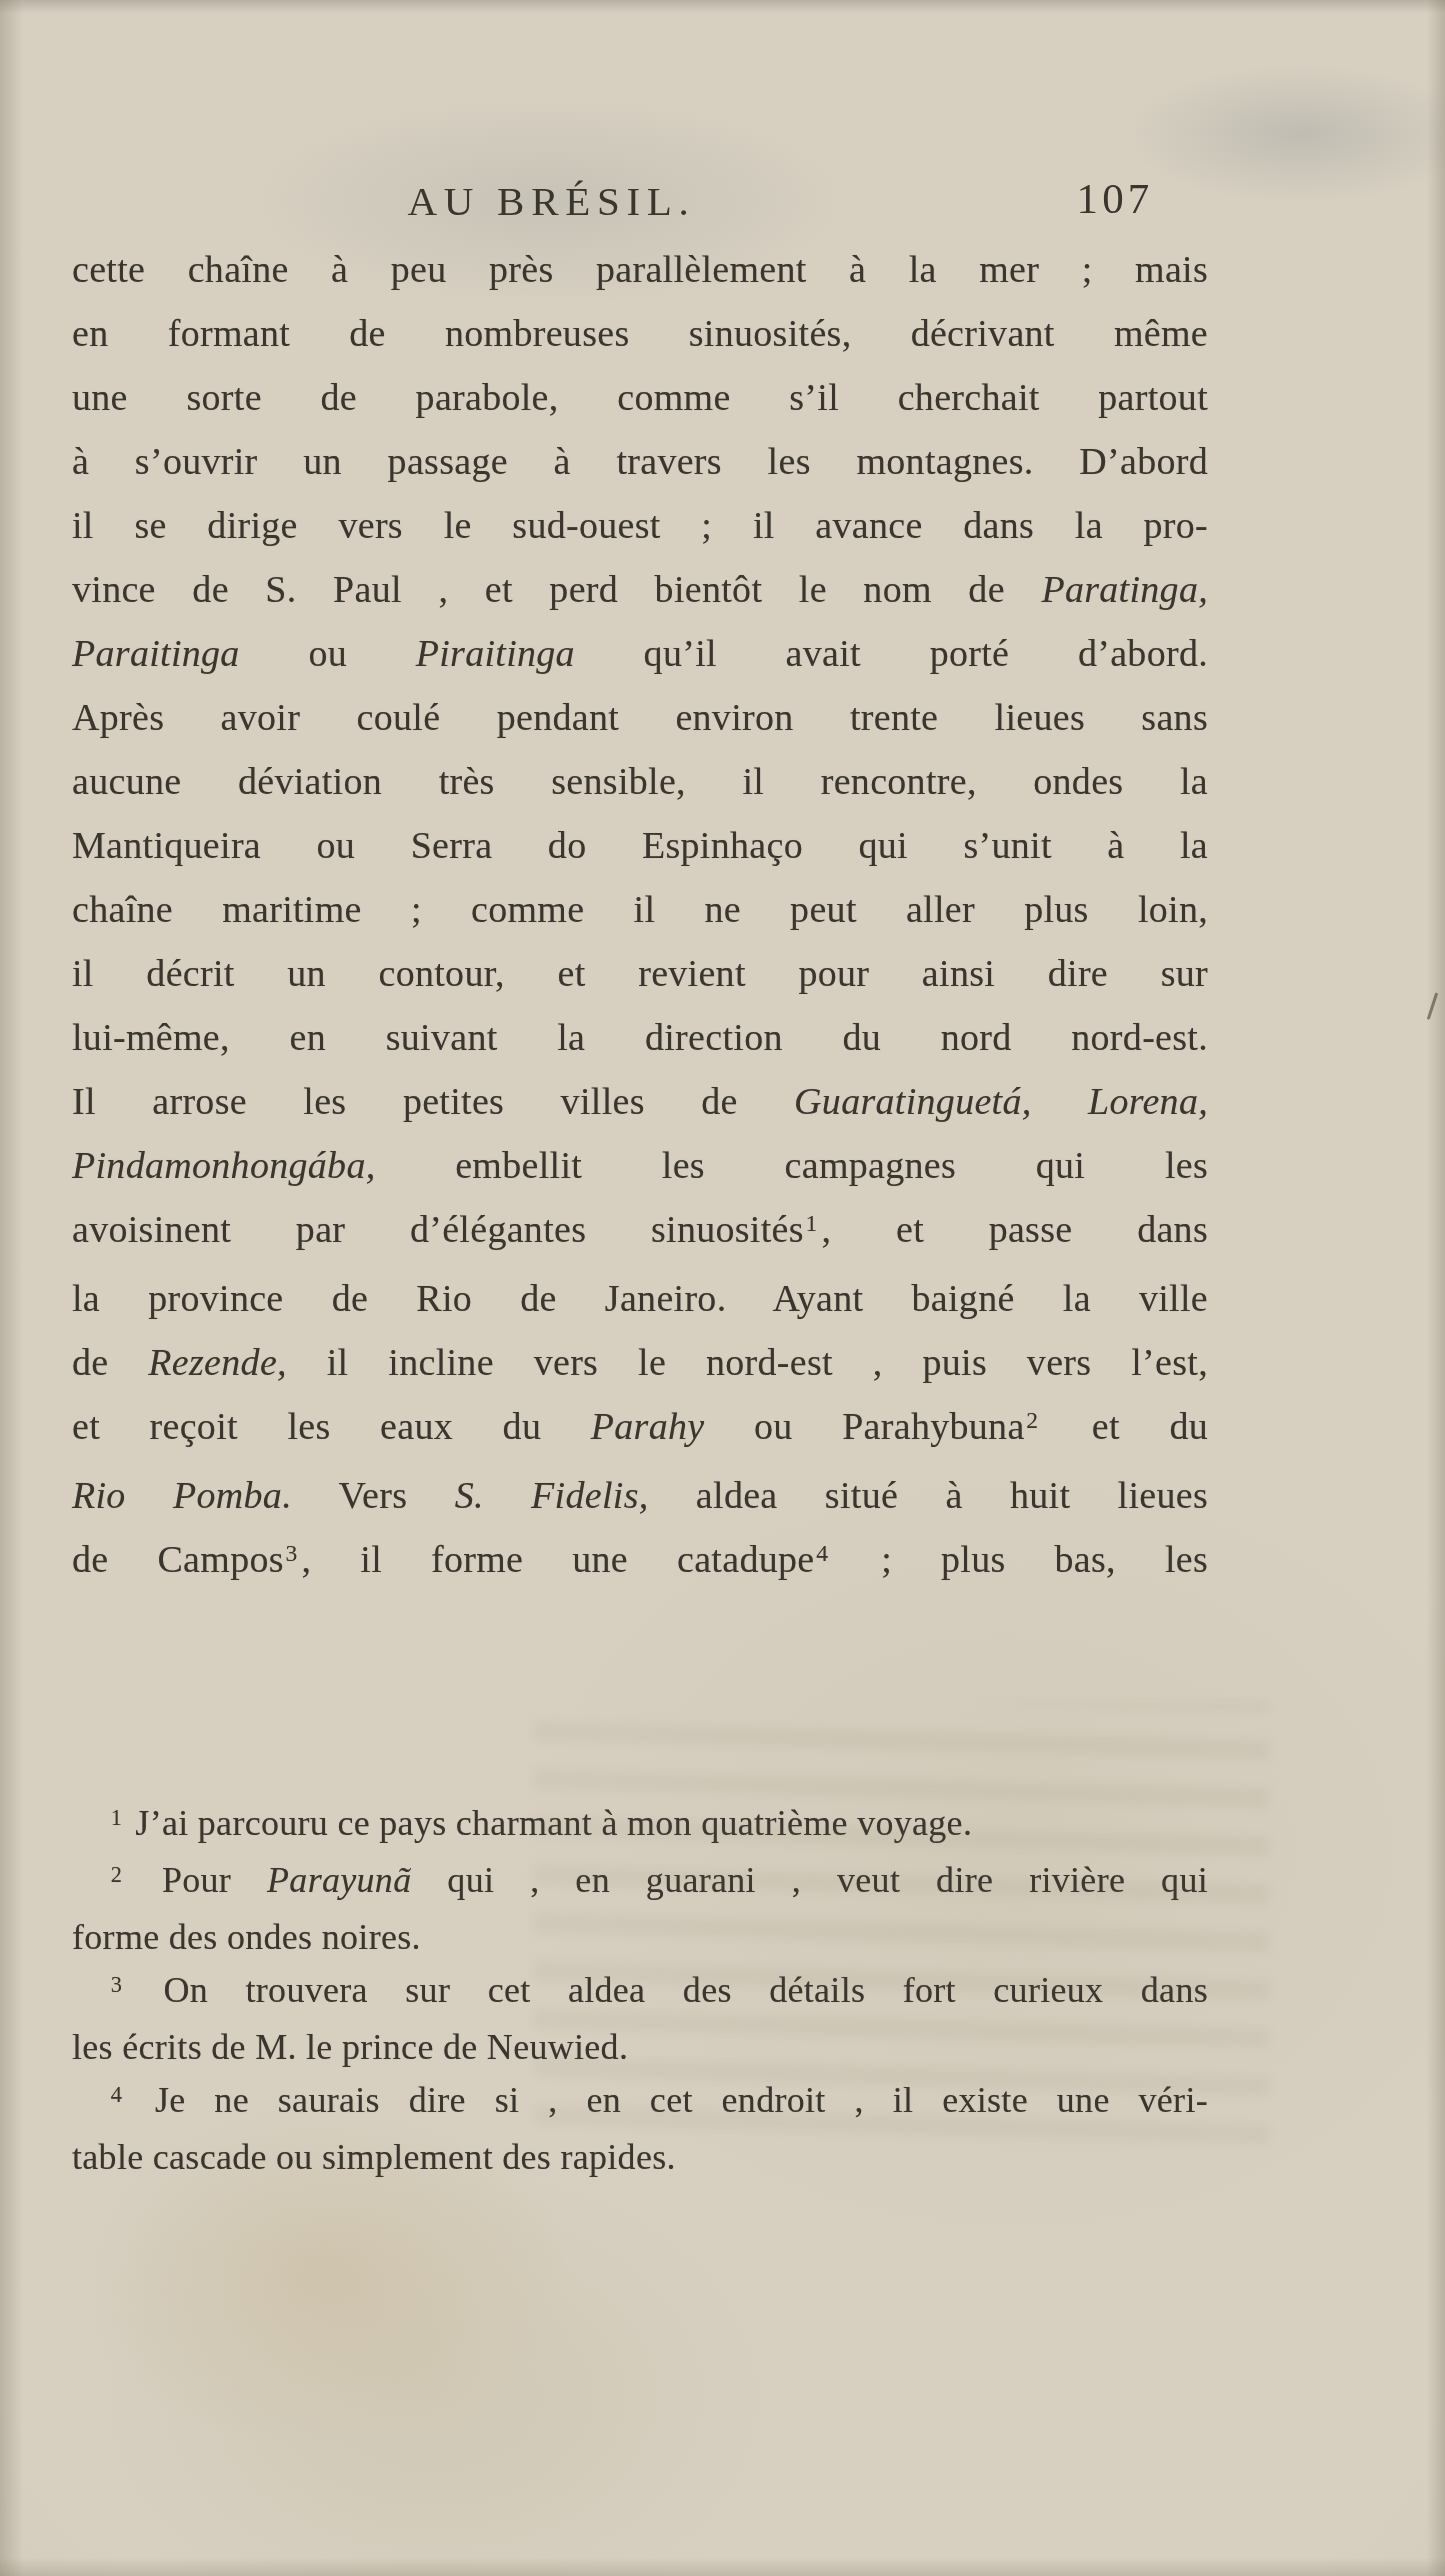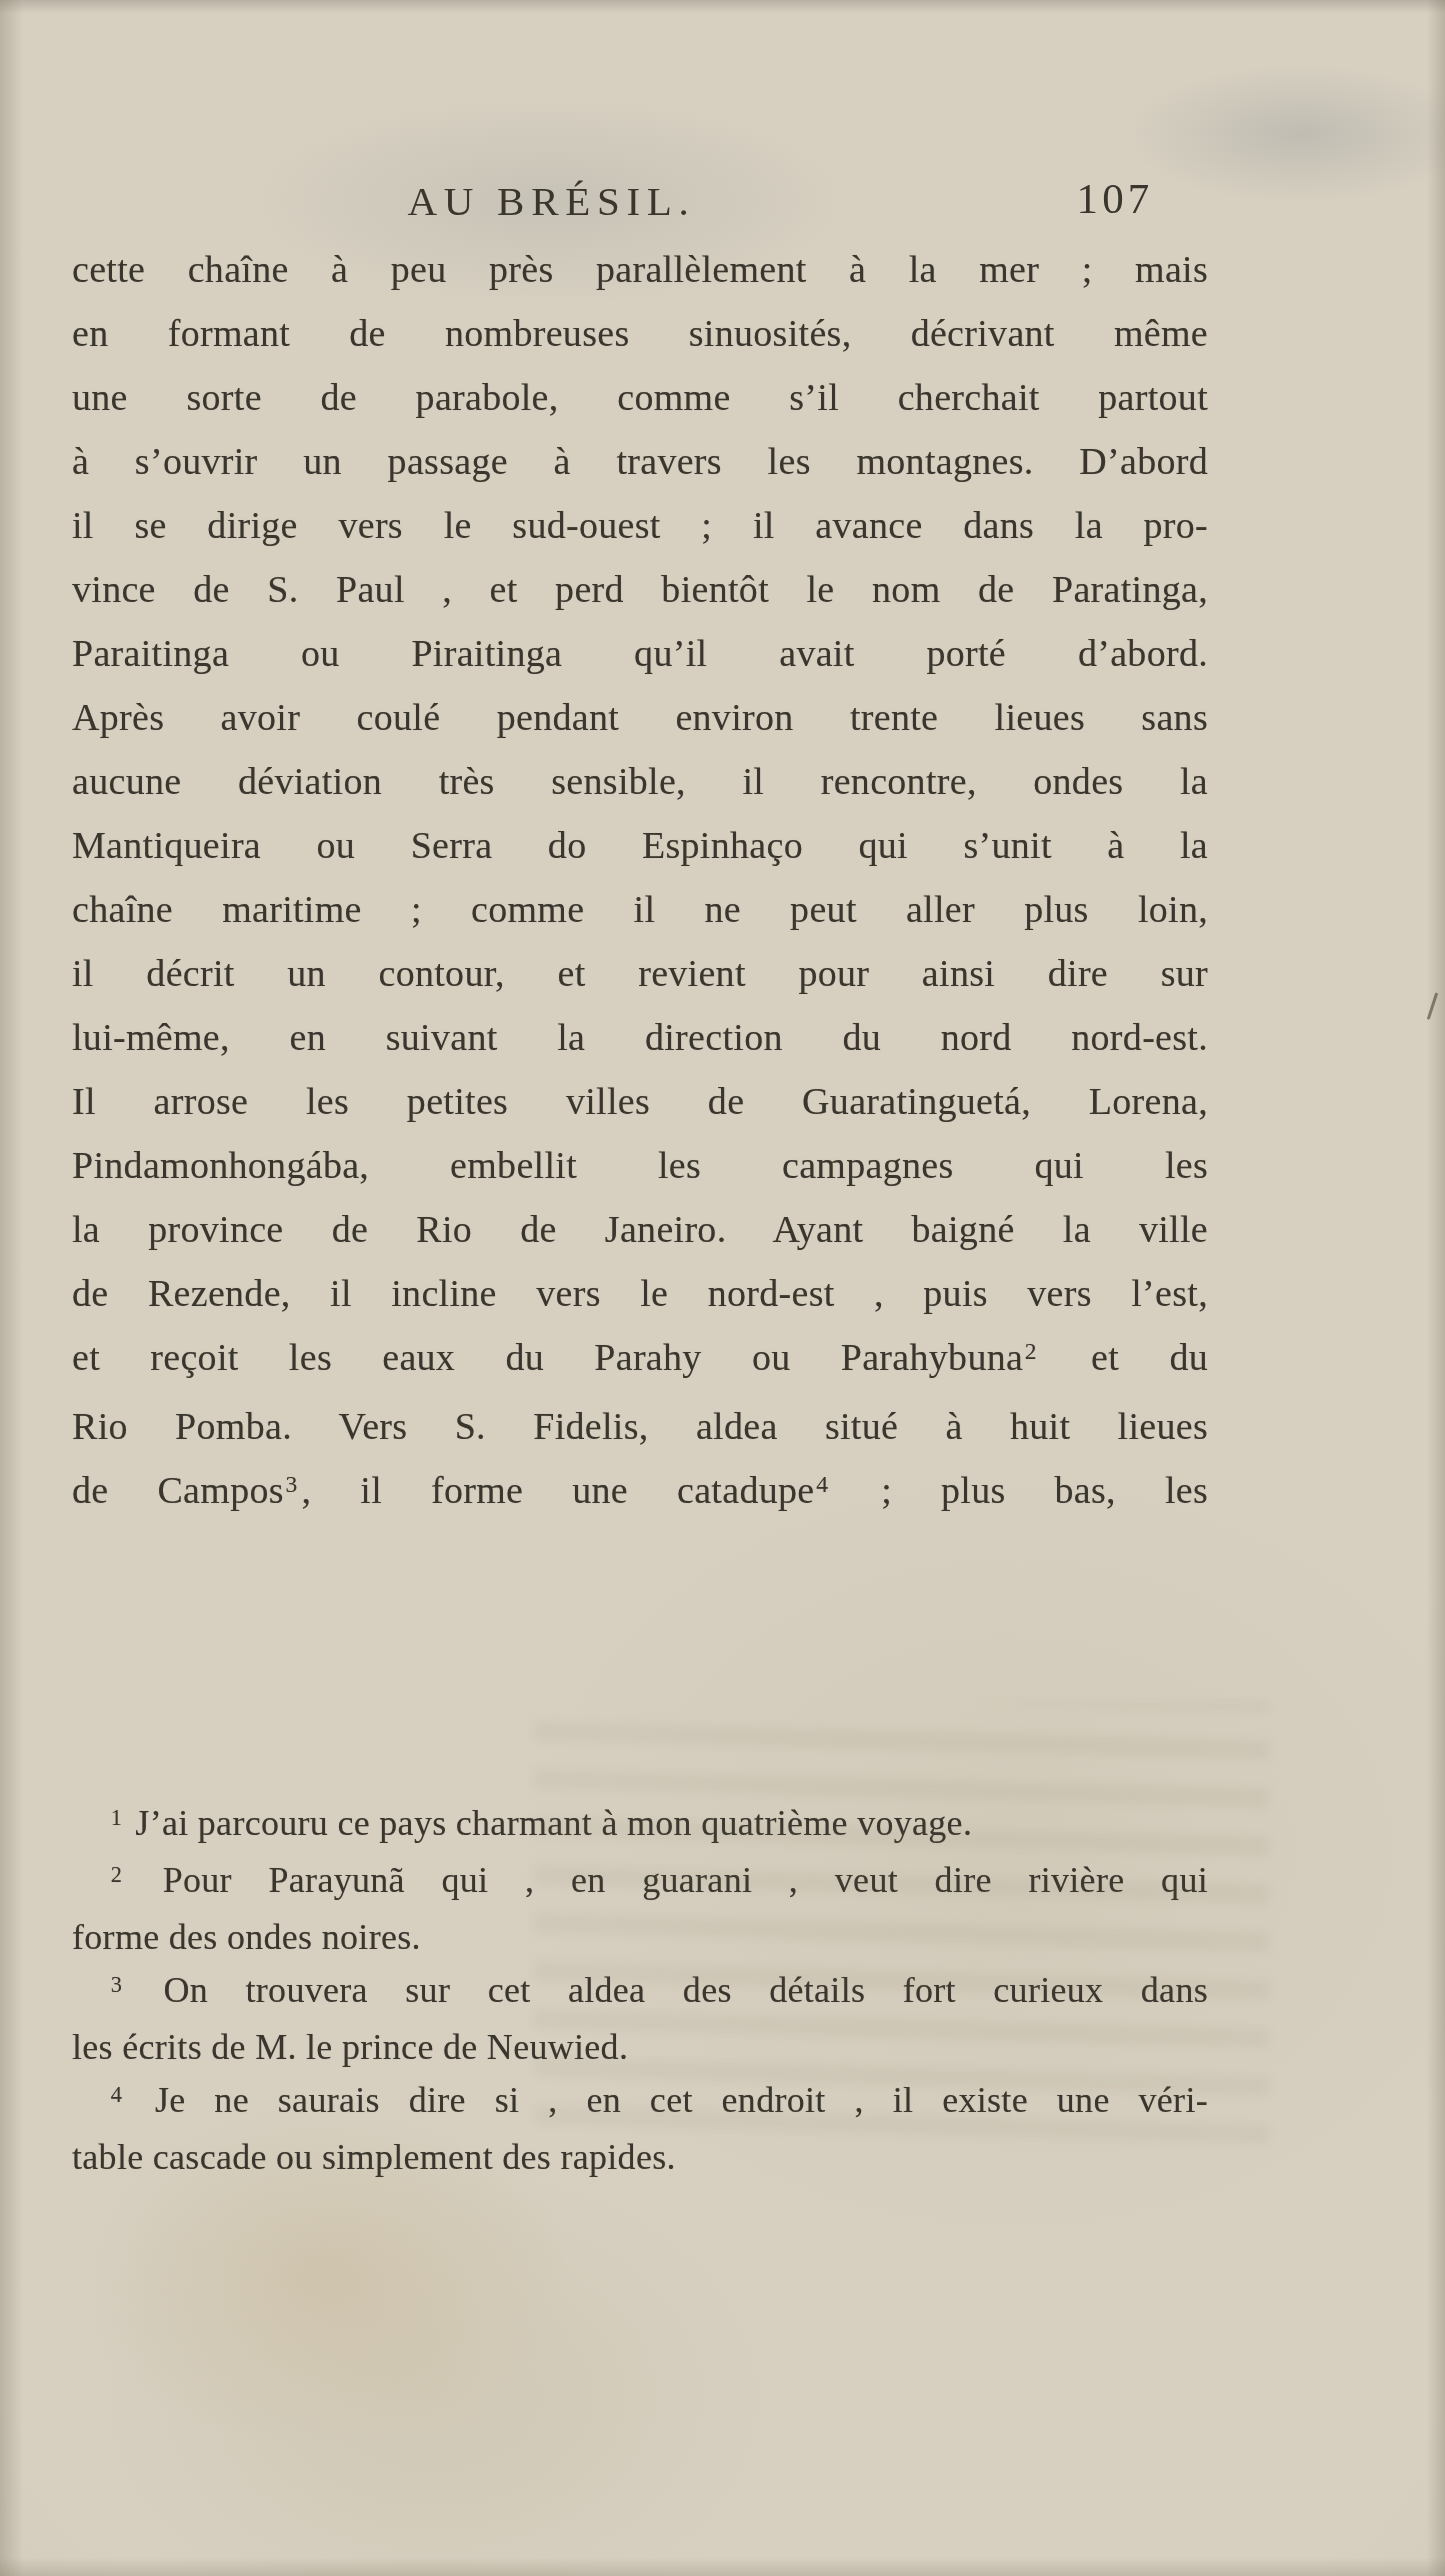--- a/index.html
+++ b/index.html
@@ -32,21 +32,21 @@
   }
   .body-block{position:absolute;top:237px;left:72px;width:1136px;}
   .bline{
     min-height:64px;line-height:64px;
     font-size:38px;letter-spacing:0.3px;word-spacing:2.5px;
   }
   .fn-block{position:absolute;top:1797px;left:72px;width:1136px;}
   .fline{min-height:53px;line-height:53px;font-size:36px;letter-spacing:0.3px;}
   .just{text-align:justify;text-align-last:justify;}
   .indent{text-indent:37px;}
-  .i{}
+  .i{font-style:italic;}
   .sup{
     font-size:62%;position:relative;top:-0.45em;
     margin:0 4.2px 0 1.7px;letter-spacing:0;
   }
   .bline,.fline{
     text-shadow:0 0 0.8px rgba(58,54,46,0.35);
   }
   .ghost-shadow{
     position:absolute;left:534px;top:1703px;width:735px;height:451px;
     background:repeating-linear-gradient(1.5deg, rgba(0,0,0,0) 0 30px, rgba(120,110,88,0.07) 30px 48px);
@@ -74,20 +74,21 @@
       <div class="bline just"><span>vince de S. Paul , et perd bientôt le nom de </span><span class="i">Paratinga,</span></div>
       <div class="bline just"><span class="i">Paraitinga</span><span> ou </span><span class="i">Piraitinga</span><span> qu’il avait porté d’abord.</span></div>
       <div class="bline just"><span>Après avoir coulé pendant environ trente lieues sans</span></div>
       <div class="bline just"><span>aucune déviation très sensible, il rencontre, ondes la</span></div>
       <div class="bline just"><span>Mantiqueira ou Serra do Espinhaço qui s’unit à la</span></div>
       <div class="bline just"><span>chaîne maritime ; comme il ne peut aller plus loin,</span></div>
       <div class="bline just"><span>il décrit un contour, et revient pour ainsi dire sur</span></div>
       <div class="bline just"><span>lui-même, en suivant la direction du nord nord-est.</span></div>
       <div class="bline just"><span>Il arrose les petites villes de </span><span class="i">Guaratinguetá, Lorena,</span></div>
       <div class="bline just"><span class="i">Pindamonhongába,</span><span> embellit les campagnes qui les</span></div>
+      <div class="bline just"><span>avoisinent par d’élégantes sinuosités</span><span class="sup">1</span><span>, et passe dans</span></div>
       <div class="bline just"><span>la province de Rio de Janeiro. Ayant baigné la ville</span></div>
       <div class="bline just"><span>de </span><span class="i">Rezende,</span><span> il incline vers le nord-est , puis vers l’est,</span></div>
       <div class="bline just"><span>et reçoit les eaux du </span><span class="i">Parahy</span><span> ou Parahybuna</span><span class="sup">2</span><span> et du</span></div>
       <div class="bline just"><span class="i">Rio Pomba.</span><span> Vers </span><span class="i">S. Fidelis,</span><span> aldea situé à huit lieues</span></div>
       <div class="bline just"><span>de Campos</span><span class="sup">3</span><span>, il forme une catadupe</span><span class="sup">4</span><span> ; plus bas, les</span></div>
     </div>
 
   <div class="fn-block" id="fn-block">
       <div class="fline indent"><span class="sup">1</span><span> J’ai parcouru ce pays charmant à mon quatrième voyage.</span></div>
       <div class="fline just indent"><span class="sup">2</span><span> Pour </span><span class="i">Parayunã</span><span> qui , en guarani , veut dire rivière qui</span></div>

